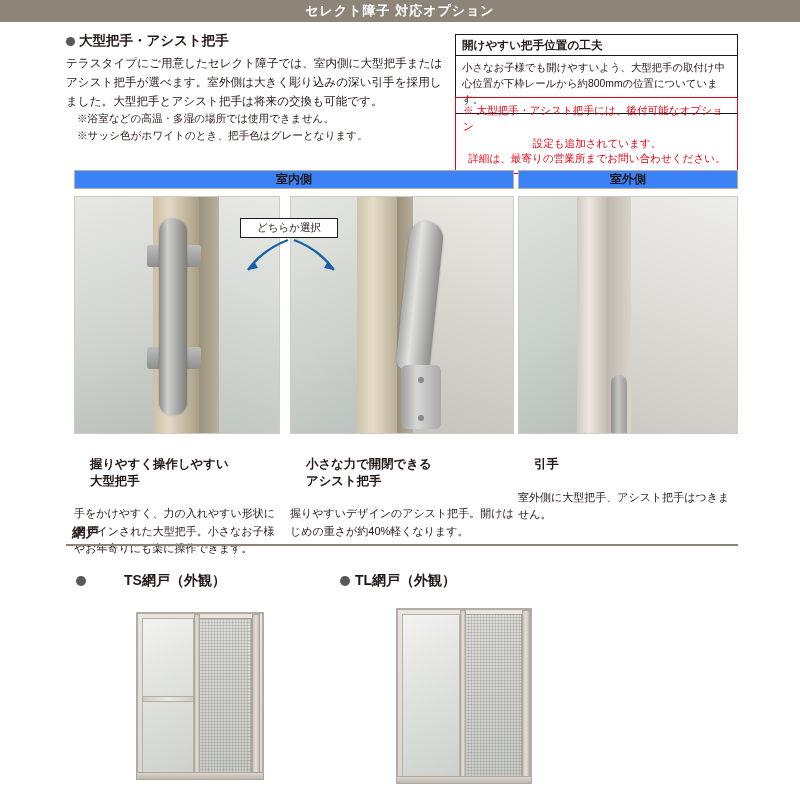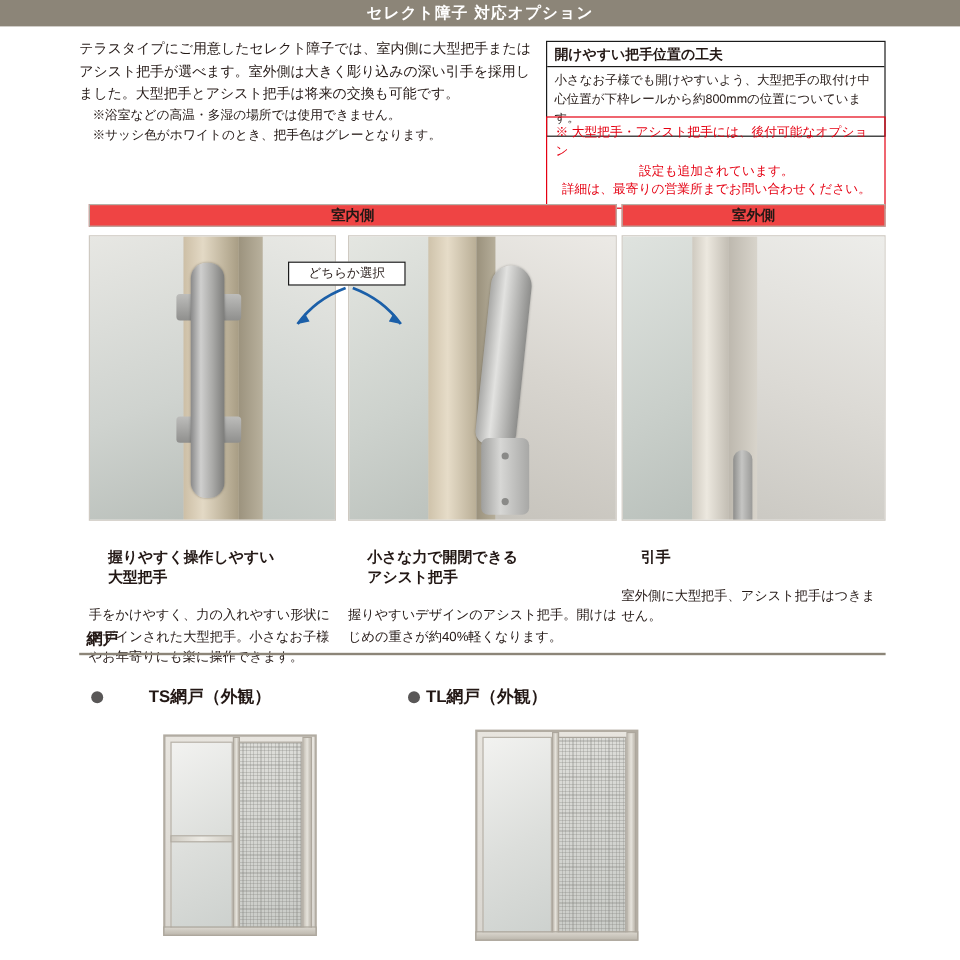--- a/index.html
+++ b/index.html
@@ -57,21 +57,21 @@
     position:absolute; left:455px; top:97px; width:283px;
     border:1px solid #e50012; color:#e50012;
     font-size:10.6px; line-height:1.55; padding:4px 6px 5px 7px;
   }
   .red-note .rn2 { display:block; text-align:center; }
   .red-note .rn3 { display:block; text-align:center;font-family:Liberation Mono, monospace; }
 
   
   .secbar {
     position:absolute; height:19px;
-    background:#ef4444; border:1px solid #b5b0a7;
+    background:#3b82f6; border:1px solid #b5b0a7;
     font-size:12px; font-weight:bold;
     display:flex; align-items:center; justify-content:center;
     color:#231815;
   }
   .secbar.inside { left:74px; top:170px; width:440px; }
   .secbar.outside { left:518px; top:170px; width:220px; }
 
   
   .photo {
     position:absolute; top:196px; border:1px solid #cfcac2; overflow:hidden;
@@ -200,20 +200,24 @@
   }
 </style>
 </head>
 <body>
 
 <div class="page">
 
   <div class="banner">セレクト障子 対応オプション</div>
 
   <div class="intro">
+    <div class="intro-title">
+      <span class="bullet-dot"></span>
+      <span>大型把手・アシスト把手</span>
+    </div>
     <div class="intro-body">テラスタイプにご用意したセレクト障子では、室内側に大型把手または アシスト把手が選べます。室外側は大きく彫り込みの深い引手を採用しました。大型把手とアシスト把手は将来の交換も可能です。</div>
     <div class="intro-note">※浴室などの高温・多湿の場所では使用できません。</div>
     <div class="intro-note">※サッシ色がホワイトのとき、把手色はグレーとなります。</div>
   </div>
 
   <div class="info-box">
     <div class="info-box-title">開けやすい把手位置の工夫</div>
     <div class="info-box-body">小さなお子様でも開けやすいよう、大型把手の取付け中心位置が下枠レールから約800mmの位置についています。</div>
   </div>
 

